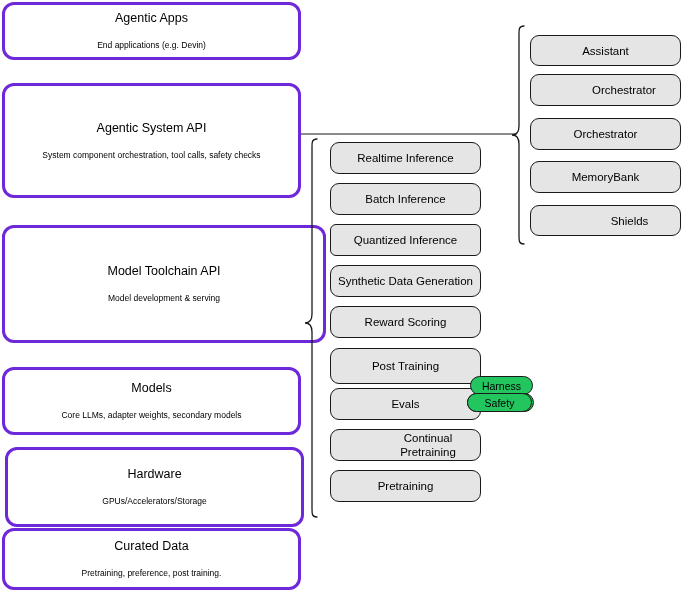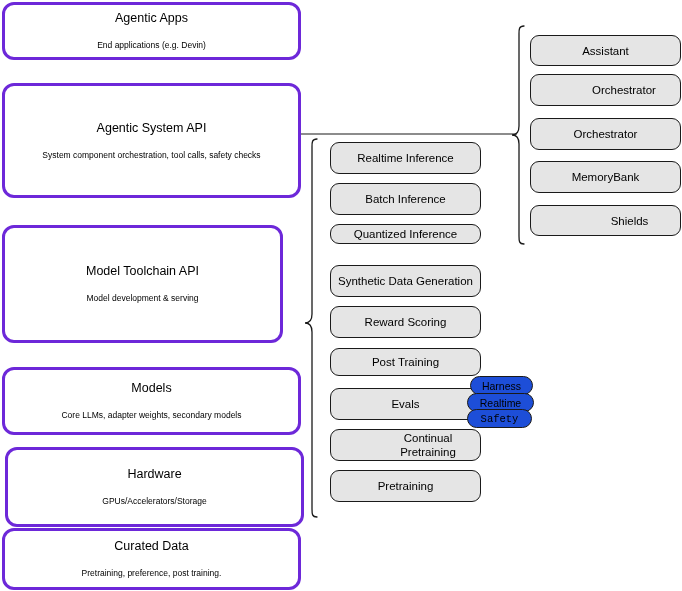--- a/index.html
+++ b/index.html
@@ -53,21 +53,21 @@
     text-align: center;
     font-size: 11.5px;
     line-height: 14px;
     color: #000000;
   }
   .pill {
     position: absolute;
     box-sizing: border-box;
     border: 1px solid #1a1a1a;
     border-radius: 999px;
-    background: #1d4ed8;
+    background: #22c55e;
     display: flex;
     align-items: center;
     justify-content: center;
     text-align: center;
     font-size: 10.5px;
     line-height: 12px;
     color: #000000;
     z-index: 5;
   }
   .brace {
@@ -88,21 +88,21 @@
   <div class="layer-box" style="left:2px; top:2px; width:299px; height:58px;">
     <div class="layer-title">Agentic Apps</div>
     <div class="layer-sub">End applications (e.g. Devin)</div>
   </div>
 
   <div class="layer-box" style="left:2px; top:83px; width:299px; height:115px;">
     <div class="layer-title">Agentic System API</div>
     <div class="layer-sub">System component orchestration, tool calls, safety checks</div>
   </div>
 
-  <div class="layer-box" style="left:2px; top:225px; width:281px; height:118px;">
+  <div class="layer-box" style="left:2px; top:225px; width:324px; height:118px;">
     <div class="layer-title">Model Toolchain API</div>
     <div class="layer-sub">Model development &amp; serving</div>
   </div>
 
   <div class="layer-box" style="left:2px; top:367px; width:299px; height:68px;">
     <div class="layer-title">Models</div>
     <div class="layer-sub">Core LLMs, adapter weights, secondary models</div>
   </div>
 
   <div class="layer-box" style="left:5px; top:447px; width:299px; height:80px;">
@@ -132,49 +132,49 @@
       <path d="M 13 1 C 8 1 8 4 8 9 L 8 101 C 8 107 6 110 1 110 C 6 110 8 113 8 119 L 8 211 C 8 216 8 219 13 219" fill="none" stroke="#1a1a1a" stroke-width="1.3" stroke-linecap="round"></path>
     </svg>
   </div>
 
   <div class="comp-box" style="left:330px; top:142px; width:151px; height:32px;">
     <span>Realtime Inference</span>
   </div>
   <div class="comp-box" style="left:330px; top:183px; width:151px; height:32px;">
     <span>Batch Inference</span>
   </div>
-  <div class="comp-box" style="left:330px; top:224px; width:151px; height:20px;">
+  <div class="comp-box" style="left:330px; top:224px; width:151px; height:32px;border-radius:6px;">
     <span>Quantized Inference</span>
   </div>
   <div class="comp-box" style="left:330px; top:265px; width:151px; height:32px;">
     <span>Synthetic Data Generation</span>
   </div>
   <div class="comp-box" style="left:330px; top:306px; width:151px; height:32px;">
     <span>Reward Scoring</span>
   </div>
-  <div class="comp-box" style="left:330px; top:348px; width:151px; height:28px;border-radius:9px;">
+  <div class="comp-box" style="left:330px; top:348px; width:151px; height:36px;border-radius:9px;">
     <span>Post Training</span>
   </div>
   <div class="comp-box" style="left:330px; top:388px; width:151px; height:32px;">
     <span>Evals</span>
   </div>
   <div class="comp-box" style="left:330px; top:429px; width:151px; height:32px;padding-left:45px;">
     <span>Continual Pretraining</span>
   </div>
   <div class="comp-box" style="left:330px; top:470px; width:151px; height:32px;">
     <span>Pretraining</span>
   </div>
 
   <div class="pill" style="left:470px; top:376px; width:63px; height:19px;">
     <span>Harness</span>
   </div>
   <div class="pill" style="left:467px; top:393px; width:67px; height:19px;">
     <span>Realtime</span>
   </div>
-  <div class="pill" style="left:467px; top:409px; width:65px; height:19px;font-family:Liberation Mono, monospace;">
+  <div class="pill" style="left:467px; top:393px; width:65px; height:19px;">
     <span>Safety</span>
   </div>
 
   <div class="comp-box" style="left:530px; top:35px; width:151px; height:31px;">
     <span>Assistant</span>
   </div>
   <div class="comp-box" style="left:530px; top:74px; width:151px; height:32px;padding-left:37px;">
     <span>Orchestrator</span>
   </div>
   <div class="comp-box" style="left:530px; top:118px; width:151px; height:32px;">

